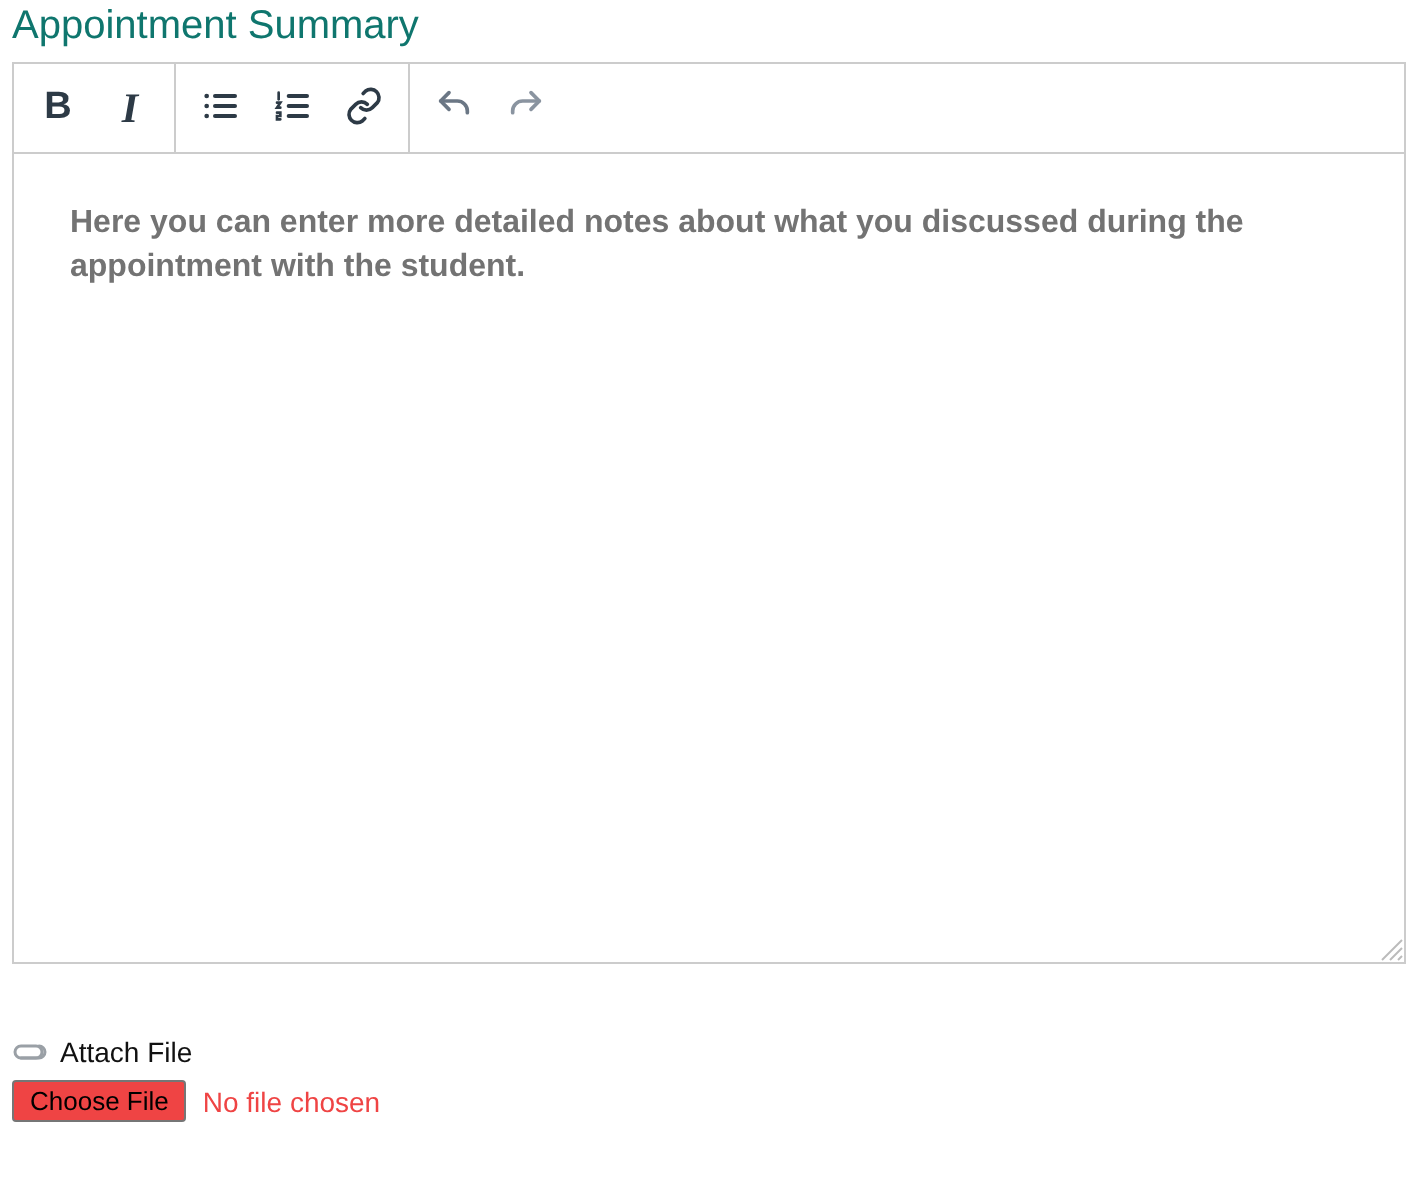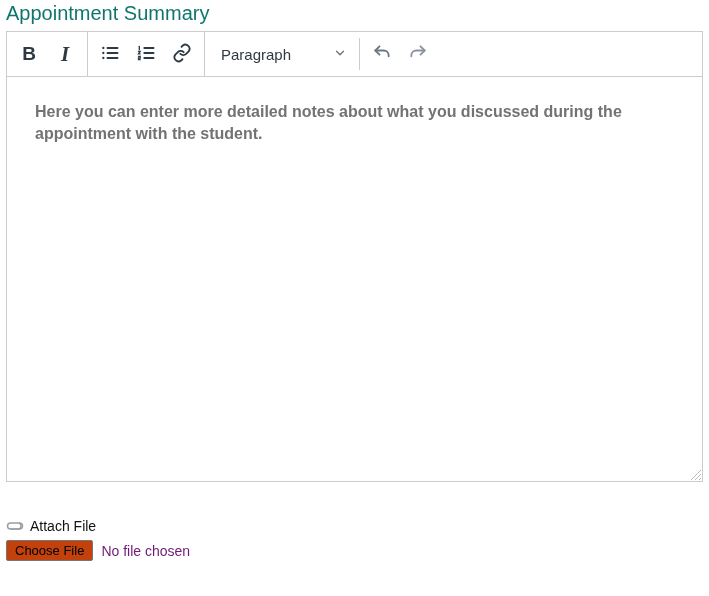--- a/index.html
+++ b/index.html
@@ -110,28 +110,28 @@
     .file-row {
       display: flex;
       align-items: center;
       gap: 8px;
       margin-top: 6px;
     }
     .choose-btn {
       font-family: Arial, sans-serif;
       font-size: 13px;
       padding: 2px 8px;
-      background: #c2410c;
+      background: #ef4444;
       border: 1px solid #767676;
       border-radius: 2px;
       cursor: pointer;
     }
     .file-status {
       font-size: 14px;
-      color: #701a75;
+      color: #ef4444;
     }
   </style>
 </head>
 <body>
 
 <div class="section-title">Appointment Summary</div>
 
 <div class="editor-wrap">
 
   <div class="toolbar">
@@ -173,28 +173,20 @@
       <button class="tb-btn">
         <span>
           <svg viewBox="0 0 24 24" fill="none" stroke="#2d3a46" stroke-width="2.2" stroke-linecap="round" stroke-linejoin="round">
             <path d="M10 13a5 5 0 0 0 7 0l3-3a5 5 0 0 0-7-7l-1.5 1.5"></path>
             <path d="M14 11a5 5 0 0 0-7 0l-3 3a5 5 0 0 0 7 7l1.5-1.5"></path>
           </svg>
         </span>
       </button>
     </div>
 
-    <div class="format-select">
-      <span>Paragraph</span>
-      <span class="chevron">
-        <svg viewBox="0 0 24 24" fill="none" stroke="currentColor" stroke-width="2.2" stroke-linecap="round" stroke-linejoin="round">
-          <polyline points="6 9 12 15 18 9"></polyline>
-        </svg>
-      </span>
-    </div>
 
     <div class="tb-group" style="border-right:none;">
       <button class="tb-btn">
         <span>
           <svg viewBox="0 0 24 24" fill="none" stroke="#6b7785" stroke-width="2.2" stroke-linecap="round" stroke-linejoin="round">
             <path d="M9 14L4 9l5-5"></path>
             <path d="M4 9h10a6 6 0 0 1 6 6v1"></path>
           </svg>
         </span>
       </button>

